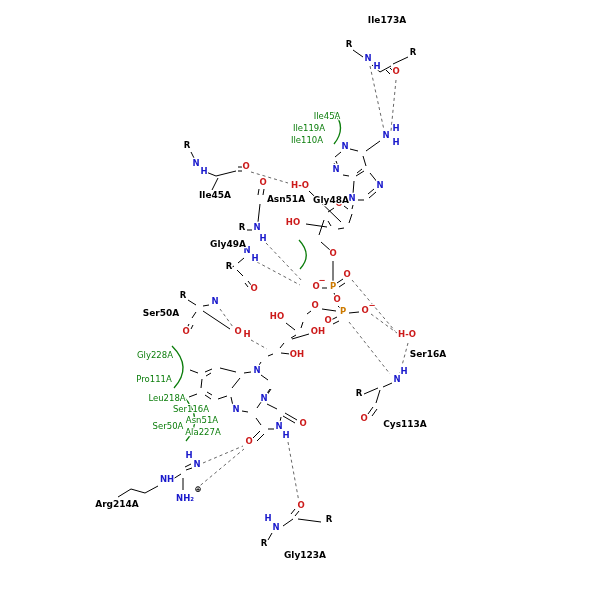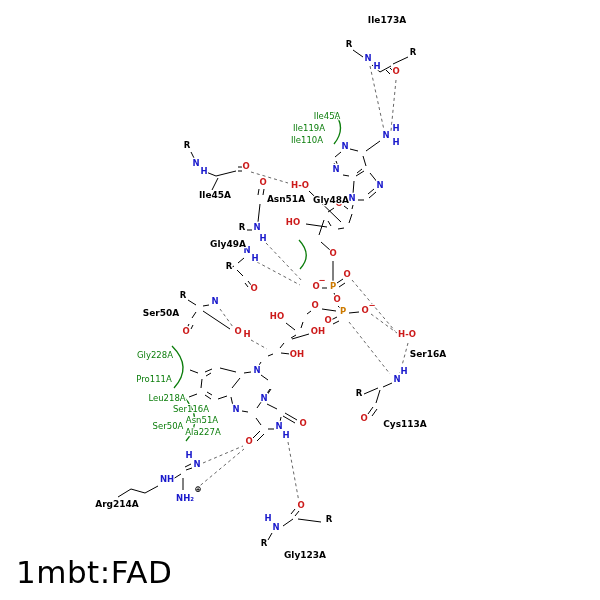--- a/index.html
+++ b/index.html
@@ -228,14 +228,13 @@
       <text x="309" y="131" fill="#0b7d0b" text-anchor="middle" class="grn">Ile119A</text>
       <text x="307" y="143" fill="#0b7d0b" text-anchor="middle" class="grn">Ile110A</text>
       <text x="155" y="358" fill="#0b7d0b" text-anchor="middle" class="grn">Gly228A</text>
       <text x="154" y="382" fill="#0b7d0b" text-anchor="middle" class="grn">Pro111A</text>
       <text x="167" y="401" fill="#0b7d0b" text-anchor="middle" class="grn">Leu218A</text>
       <text x="191" y="412" fill="#0b7d0b" text-anchor="middle" class="grn">Ser116A</text>
       <text x="202" y="423" fill="#0b7d0b" text-anchor="middle" class="grn">Asn51A</text>
       <text x="168" y="429" fill="#0b7d0b" text-anchor="middle" class="grn">Ser50A</text>
       <text x="203" y="435" fill="#0b7d0b" text-anchor="middle" class="grn">Ala227A</text>
     </svg>
-  <div class="title">1mbt:FAD</div>
 </div>
 
 </body></html>

